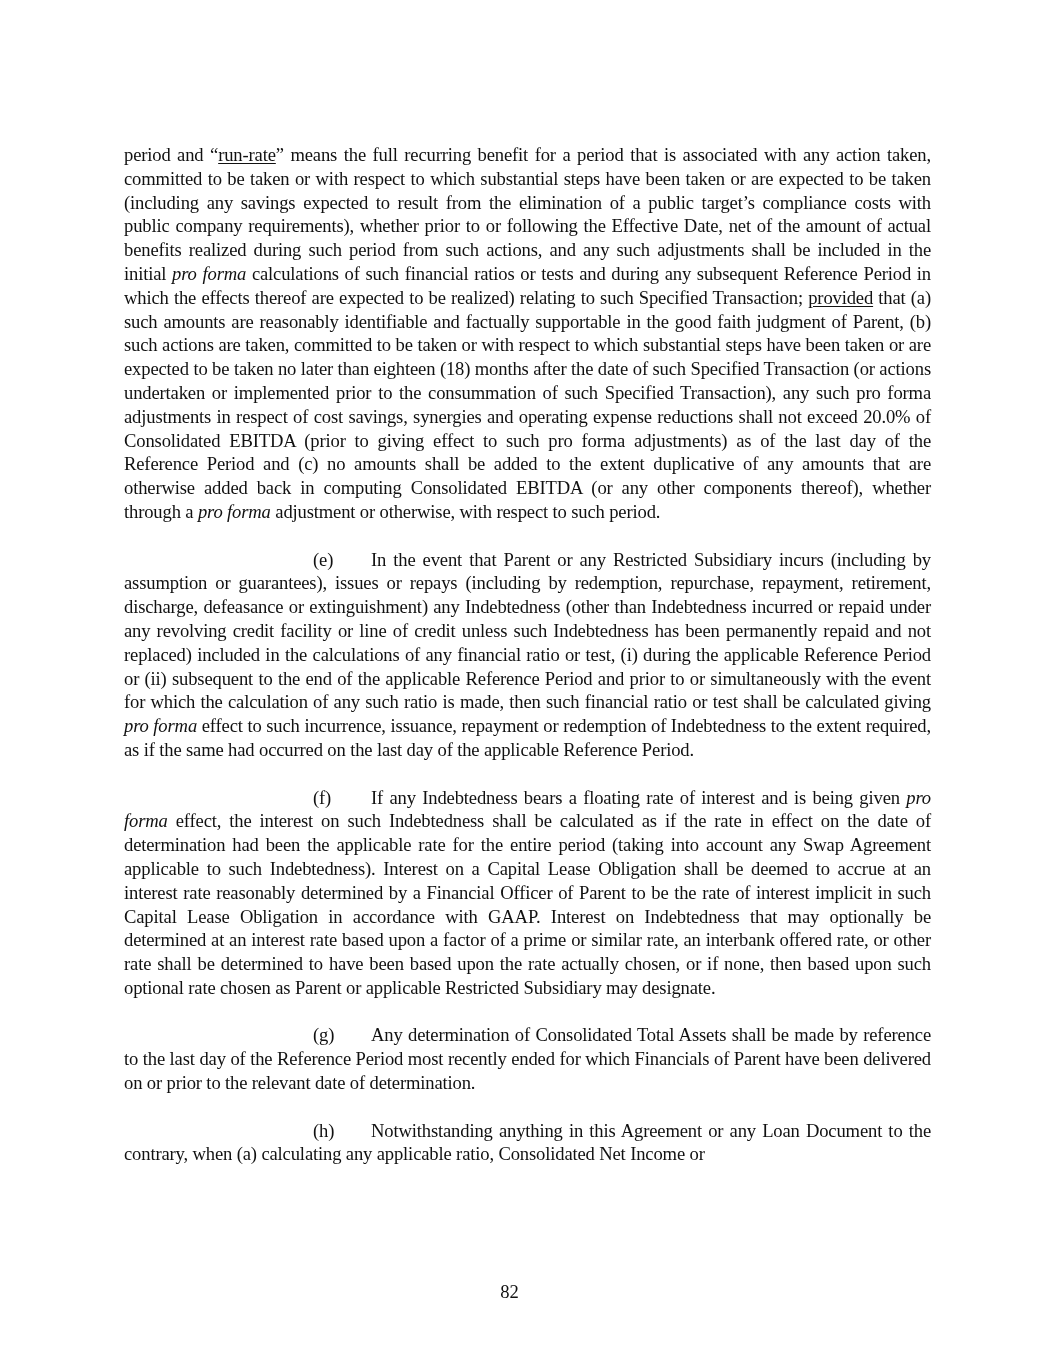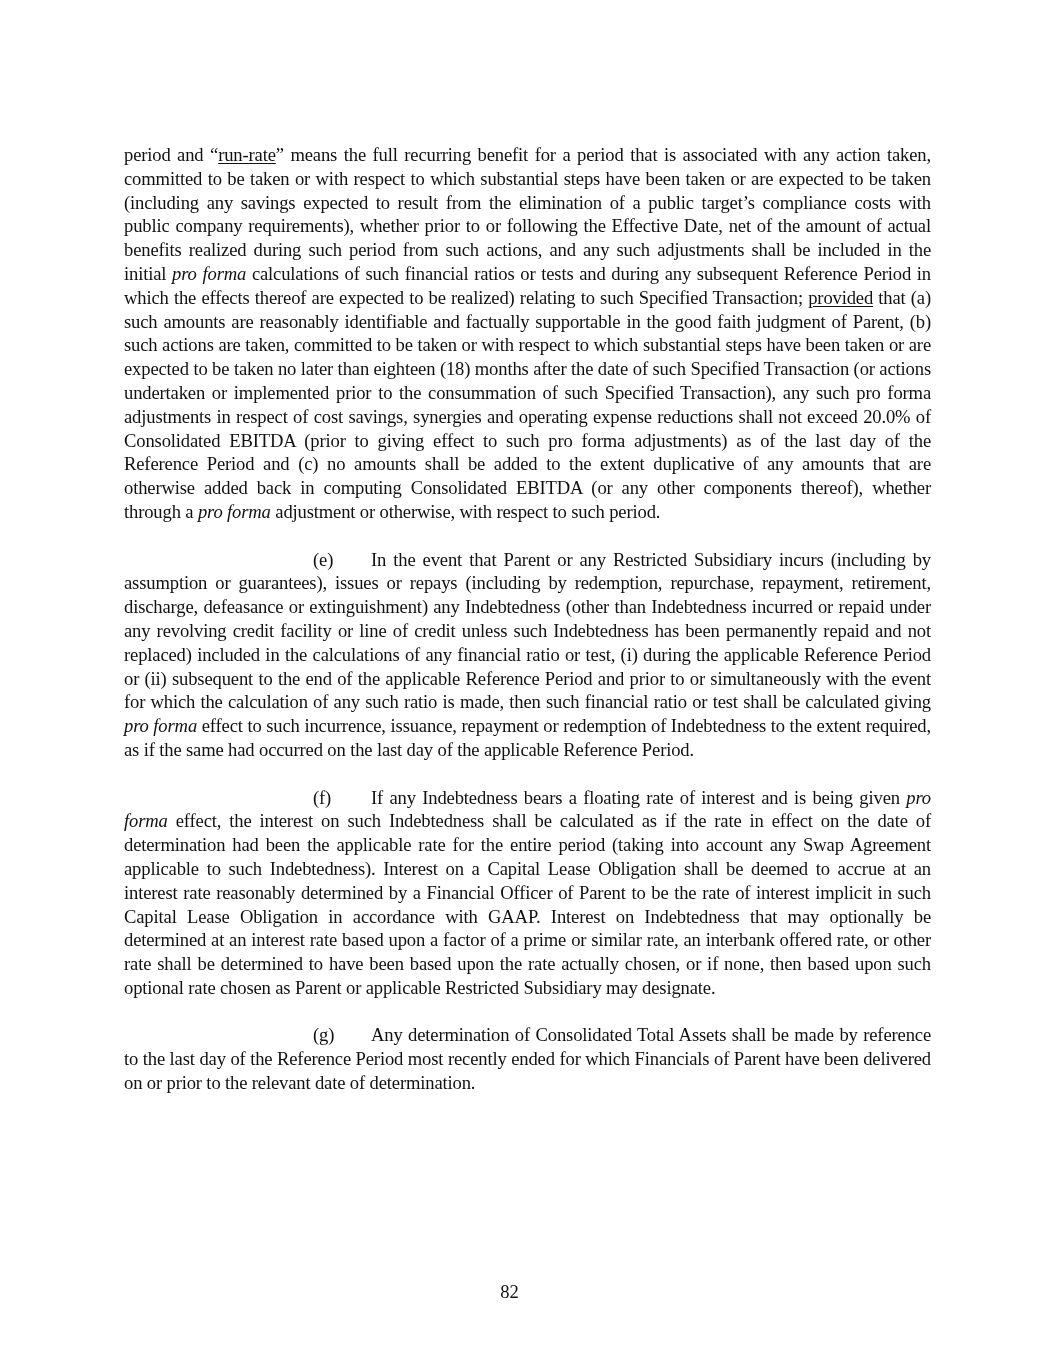--- a/index.html
+++ b/index.html
@@ -61,16 +61,19 @@
   </p>
 
   <p class="para">
     <span class="label">(f)</span><span>If any Indebtedness bears a floating rate of interest and is being given </span><i>pro forma</i><span> effect, the interest on such Indebtedness shall be calculated as if the rate in effect on the date of determination had been the applicable rate for the entire period (taking into account any Swap Agreement applicable to such Indebtedness).  Interest on a Capital Lease Obligation shall be deemed to accrue at an interest rate reasonably determined by a Financial Officer of Parent to be the rate of interest implicit in such Capital Lease Obligation in accordance with GAAP. Interest on Indebtedness that may optionally be determined at an interest rate based upon a factor of a prime or similar rate, an interbank offered rate, or other rate shall be determined to have been based upon the rate actually chosen, or if none, then based upon such optional rate chosen as Parent or applicable Restricted Subsidiary may designate.</span>
   </p>
 
   <p class="para">
     <span class="label">(g)</span><span>Any determination of Consolidated Total Assets shall be made by reference to the last day of the Reference Period most recently ended for which Financials of Parent have been delivered on or prior to the relevant date of determination.</span>
   </p>
 
+  <p class="para">
+    <span class="label">(h)</span><span>Notwithstanding anything in this Agreement or any Loan Document to the contrary, when (a) calculating any applicable ratio, Consolidated Net Income or</span>
+  </p>
 
 </div>
 
 <div class="page-number">82</div>
 
 </body></html>

